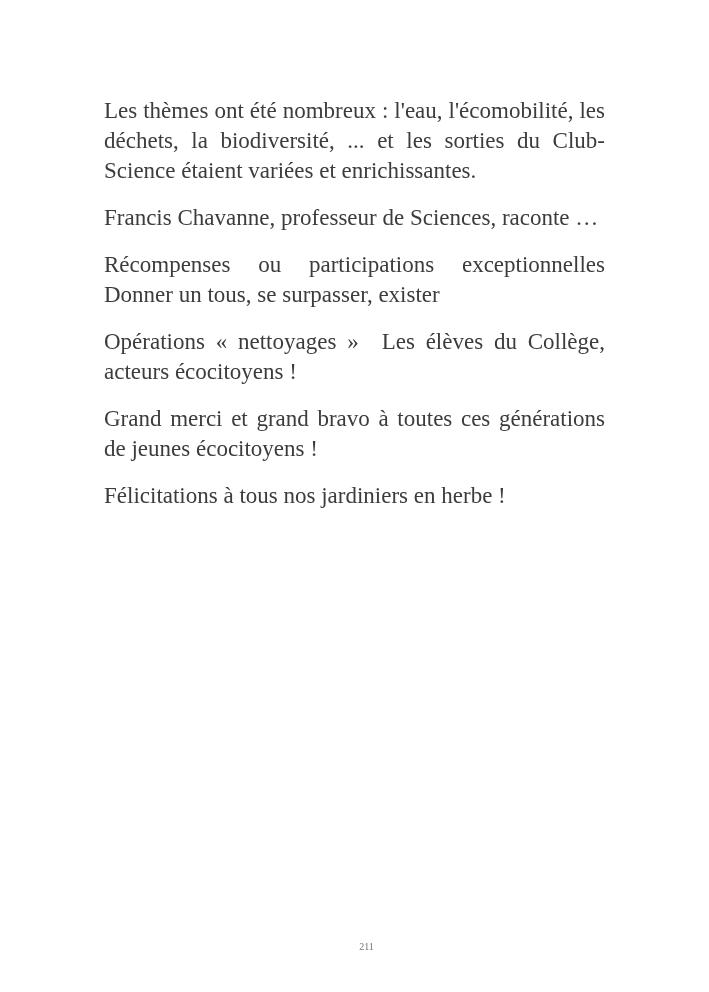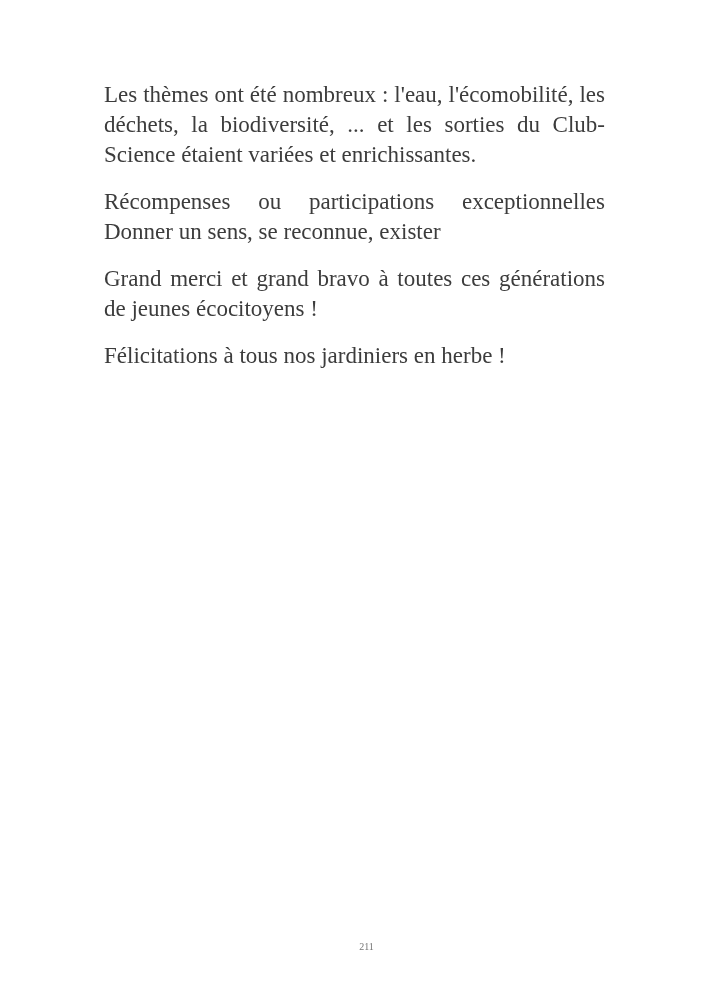--- a/index.html
+++ b/index.html
@@ -19,39 +19,41 @@
     position: absolute;
     left: 104px;
     top: 80px;
     width: 501px;
     color: #3c3c3c;
     font-size: 23px;
     line-height: 30px;
     text-align: justify;
   }
   .para {
-    margin: 0 0 17px 0;
+    margin: 16px 0 17px 0;
     padding: 0;
   }
   .page-footer {
     position: absolute;
     left: 0;
     top: 941px;
     width: 709px;
     text-align: center;
     font-size: 10px;
     color: #757575;
     font-family: "Liberation Serif", serif;
     padding-left: 12px;
   }
 </style>
 </head>
 <body>
 
 <div class="page">
   <div class="content">
     <p class="para">Les thèmes ont été nombreux&nbsp;: l'eau, l'écomobilité, les déchets, la biodiversité, ... et les sorties du Club-Science étaient variées et enrichissantes.</p>
-    <p class="para">Récompenses ou participations exceptionnelles Donner un sens, se reconnue, exister</p>
+    <p class="para">Francis Chavanne, professeur de Sciences, raconte&nbsp;…</p>
+    <p class="para">Récompenses ou participations exceptionnelles Donner un tous, se surpasser, exister</p>
+    <p class="para">Opérations «&nbsp;nettoyages&nbsp;» Les élèves du Collège, acteurs écocitoyens&nbsp;!</p>
     <p class="para">Grand merci et grand bravo à toutes ces générations de jeunes écocitoyens&nbsp;!</p>
     <p class="para">Félicitations à tous nos jardiniers en herbe&nbsp;!</p>
   </div>
   <div class="page-footer">211</div>
 </div>
 
 </body></html>

